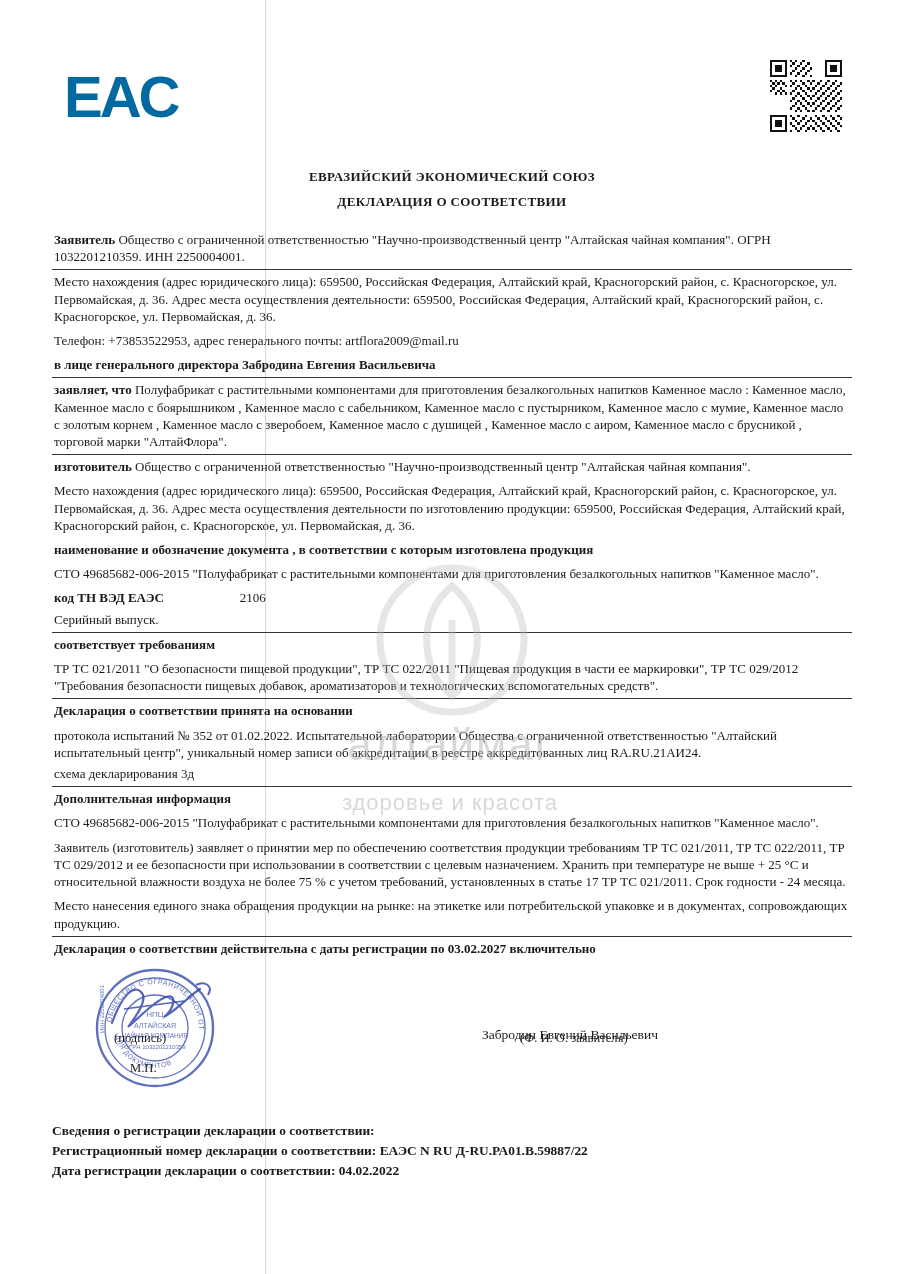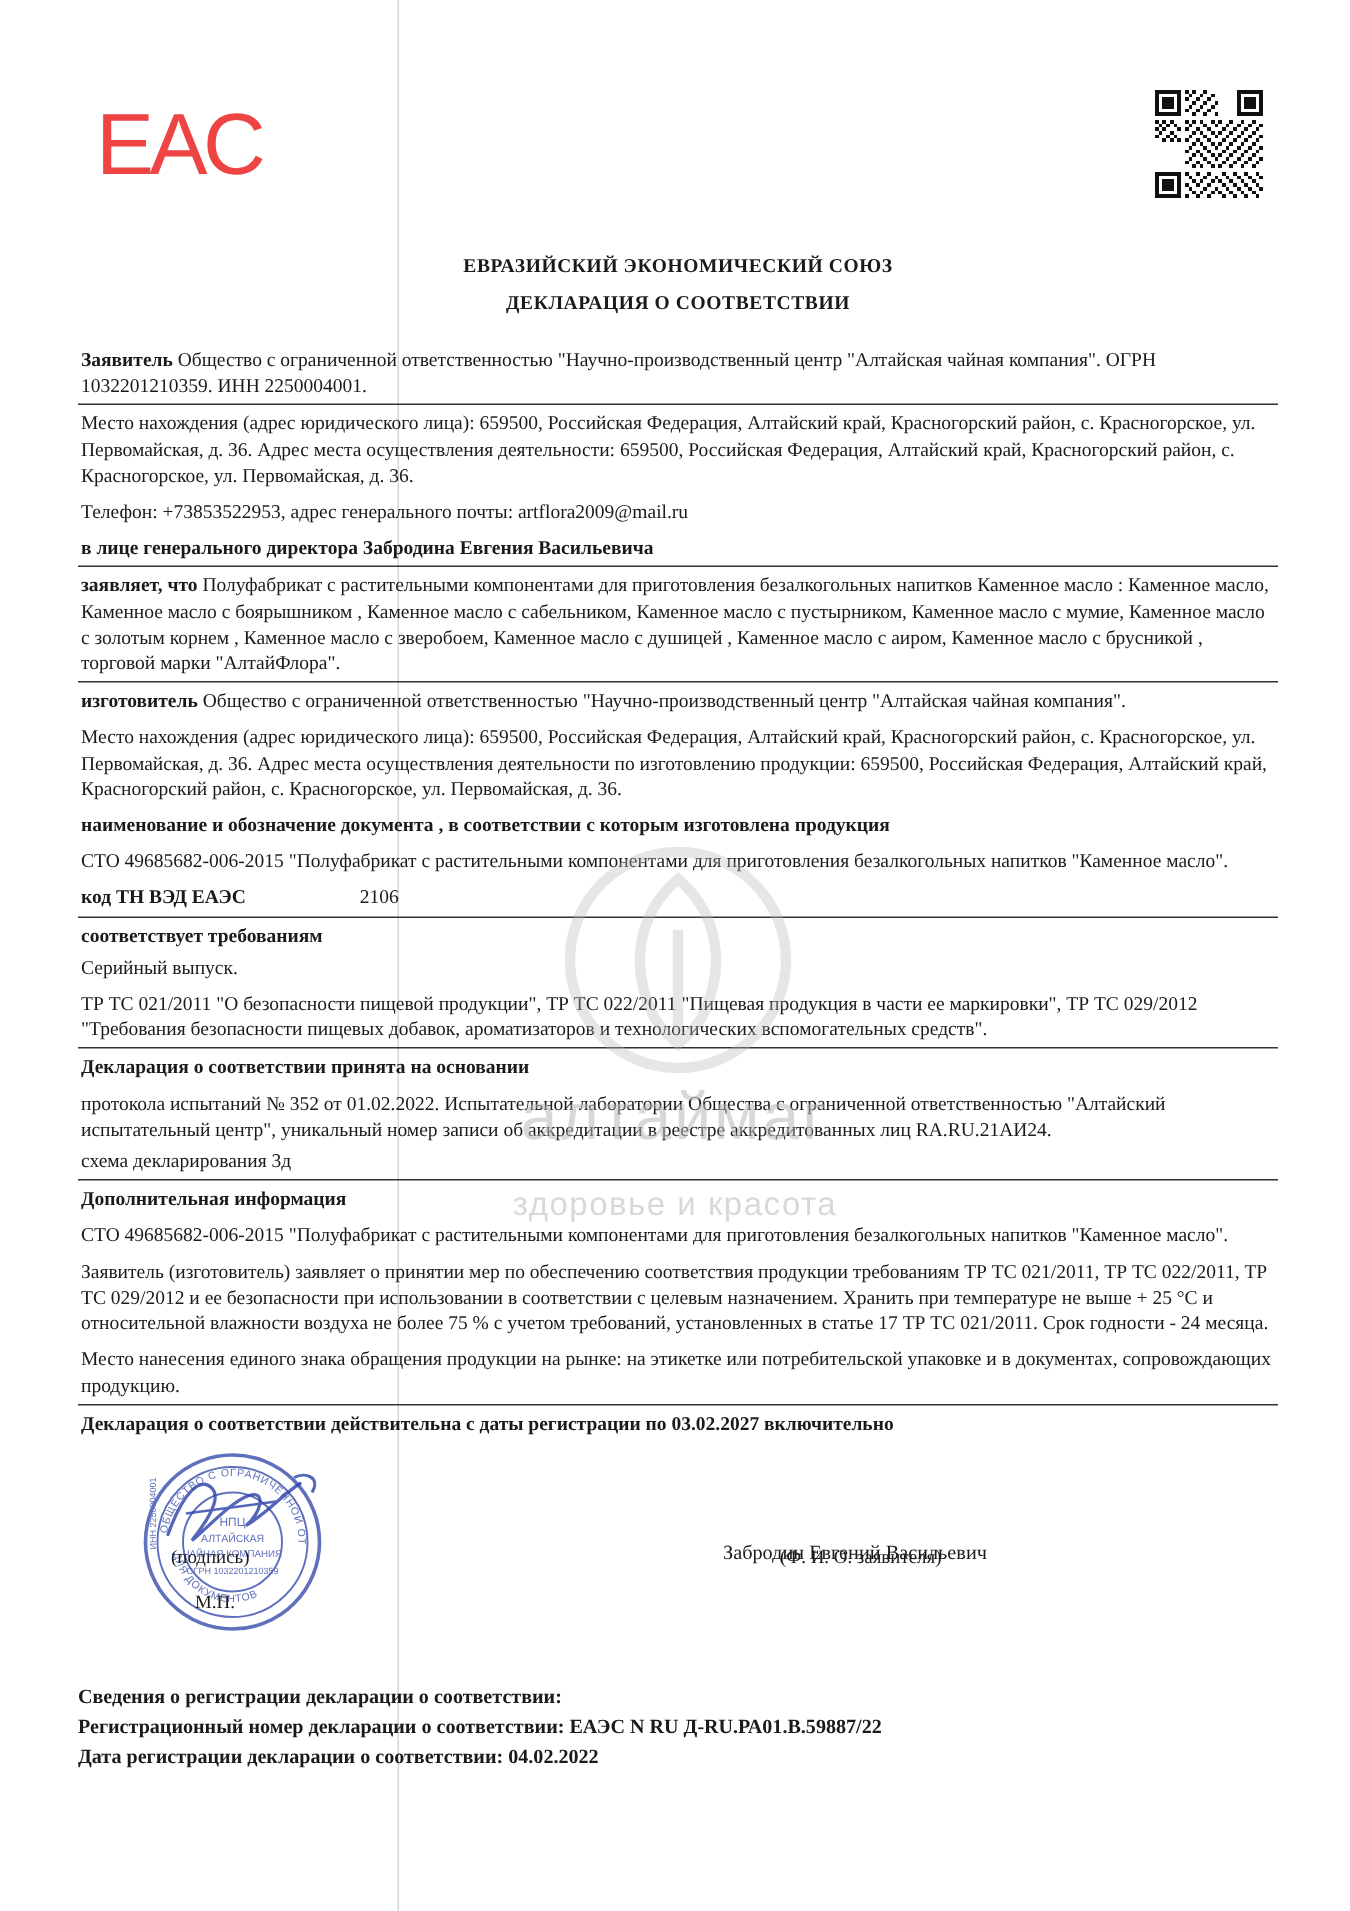--- a/index.html
+++ b/index.html
@@ -38,25 +38,25 @@
   
   .header-row {
     position: relative;
     height: 92px;
   }
   .eac-mark {
     position: absolute;
     left: 12px;
     top: 8px;
     font-family: "Liberation Sans", sans-serif;
-    font-weight: normal;
+    font-weight: bold;
     font-size: 58px;
     letter-spacing: -3px;
     line-height: 58px;
-    color: #ef4444;
+    color: #0369a1;
   }
   .qr {
     position: absolute;
     right: 10px;
     top: 0px;
     width: 72px;
     height: 72px;
   }
   .qr svg { display: block; }
   .title-block {
@@ -434,23 +434,23 @@
 
     <div class="sec">Место нахождения (адрес юридического лица): 659500, Российская Федерация, Алтайский край, Красногорский район, с. Красногорское, ул. Первомайская, д. 36.   Адрес места осуществления деятельности по изготовлению продукции: 659500, Российская Федерация, Алтайский край, Красногорский район, с. Красногорское, ул. Первомайская, д. 36.</div>
 
     <div class="sec b">наименование и обозначение документа , в соответствии с которым изготовлена продукция</div>
     <div class="sec">СТО 49685682-006-2015 "Полуфабрикат с растительными компонентами для приготовления безалкогольных напитков "Каменное масло".</div>
 
     <div class="sec row-flex">
       <span class="lbl">код ТН ВЭД ЕАЭС</span>
       <span class="val">2106</span>
     </div>
+    <div class="sec" style="padding-top:0">Серийный выпуск.</div>
+
     <div class="sec rule b">соответствует требованиям</div>
-
-    <div class="sec" style="padding-top:0">Серийный выпуск.</div>
     <div class="sec">ТР ТС 021/2011 "О безопасности пищевой продукции", ТР ТС 022/2011 "Пищевая продукция в части ее маркировки", ТР ТС 029/2012 "Требования безопасности пищевых добавок, ароматизаторов и технологических вспомогательных средств".</div>
 
     <div class="sec rule b">Декларация о соответствии принята на основании</div>
     <div class="sec">протокола испытаний  № 352 от 01.02.2022. Испытательной лаборатории Общества с ограниченной ответственностью "Алтайский испытательный центр", уникальный номер записи об аккредитации в реестре аккредитованных лиц RA.RU.21АИ24.</div>
     <div class="sec" style="padding-top:0">схема декларирования 3д</div>
 
     <div class="sec rule b">Дополнительная информация</div>
     <div class="sec">СТО 49685682-006-2015 "Полуфабрикат с растительными компонентами для приготовления безалкогольных напитков "Каменное масло".</div>
     <div class="sec">Заявитель (изготовитель) заявляет о принятии мер по обеспечению соответствия продукции требованиям ТР ТС 021/2011, ТР ТС 022/2011, ТР ТС 029/2012  и ее безопасности при использовании в соответствии с целевым назначением. Хранить при температуре не выше  + 25 °С и относительной влажности воздуха не более 75 % с учетом требований, установленных в статье 17 ТР ТС 021/2011. Срок годности - 24 месяца.</div>
     <div class="sec">Место нанесения единого знака обращения продукции на рынке: на этикетке или потребительской упаковке и в документах, сопровождающих продукцию.</div>

